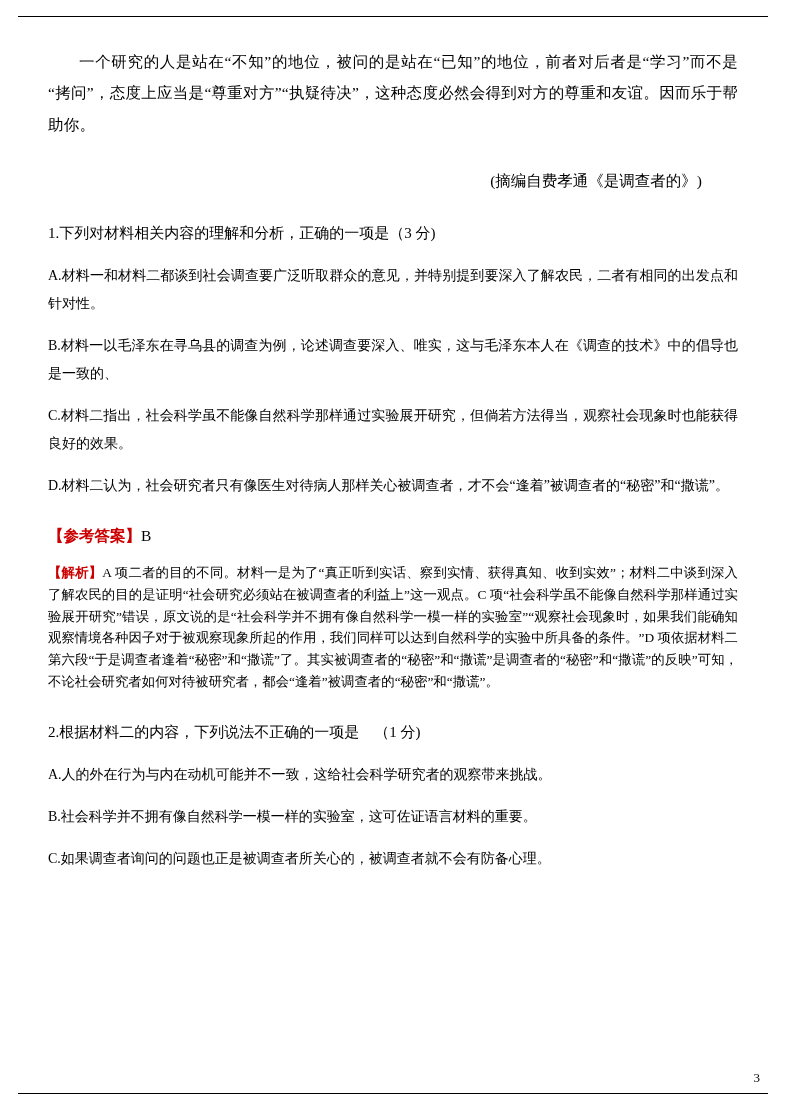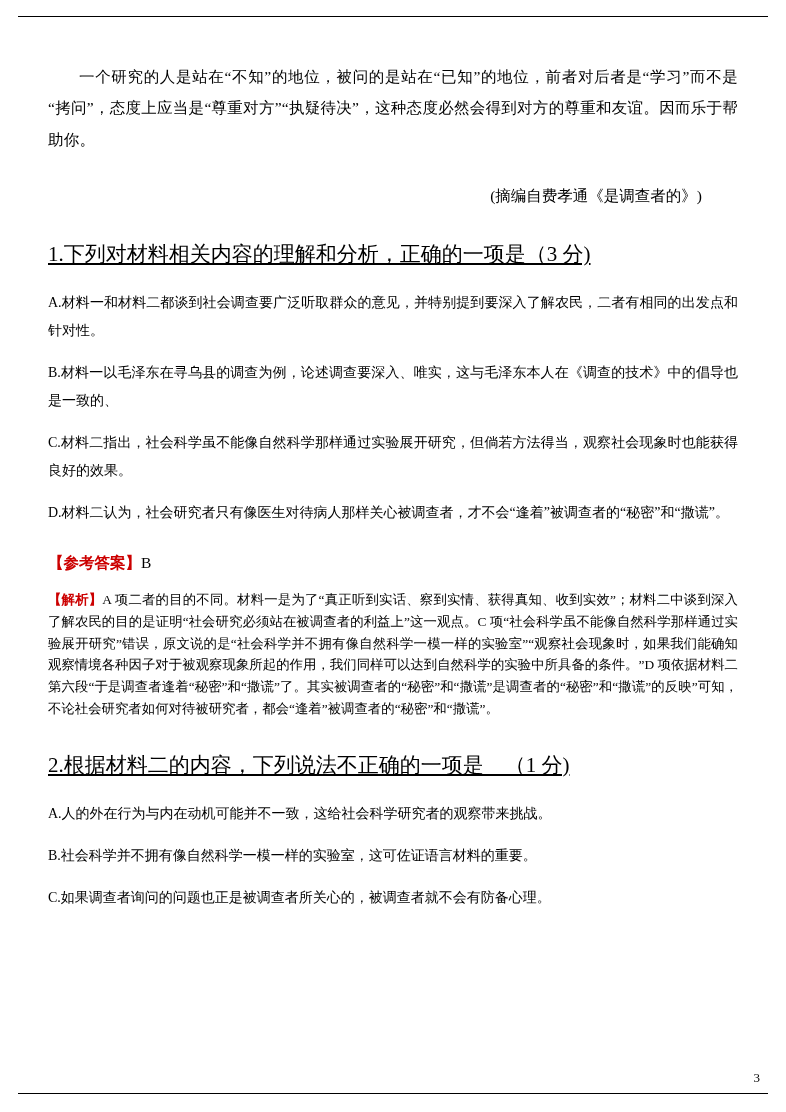--- a/index.html
+++ b/index.html
@@ -13,21 +13,21 @@
     font-family: "Liberation Serif", "DejaVu Serif", serif;
     color: #000000;
     position: relative;
     overflow: hidden;
   }
   .page {
     position: relative;
     width: 786px;
     height: 1112px;
     box-sizing: border-box;
-    padding: 45px 48px 30px 48px;
+    padding: 30px 48px 30px 48px;
   }
   .rule-top {
     position: absolute;
     left: 18px;
     right: 18px;
     top: 16px;
     height: 1px;
     background: #000;
   }
   .rule-bottom {
@@ -50,23 +50,22 @@
   .source-line {
     margin-top: 30px;
     margin-bottom: 26px;
     text-align: right;
     padding-right: 36px;
     font-size: 15.5px;
   }
   .q {
     margin-top: 24px;
     margin-bottom: 10px;
-    font-size: 21px;
+    font-size: 15px;
     line-height: 2.0;
-    text-decoration: underline;
   }
   .opt {
     margin-top: 14px;
     margin-bottom: 14px;
     font-size: 14px;
     line-height: 2.0;
     text-align: justify;
   }
   .answer-line {
     margin-top: 26px;

